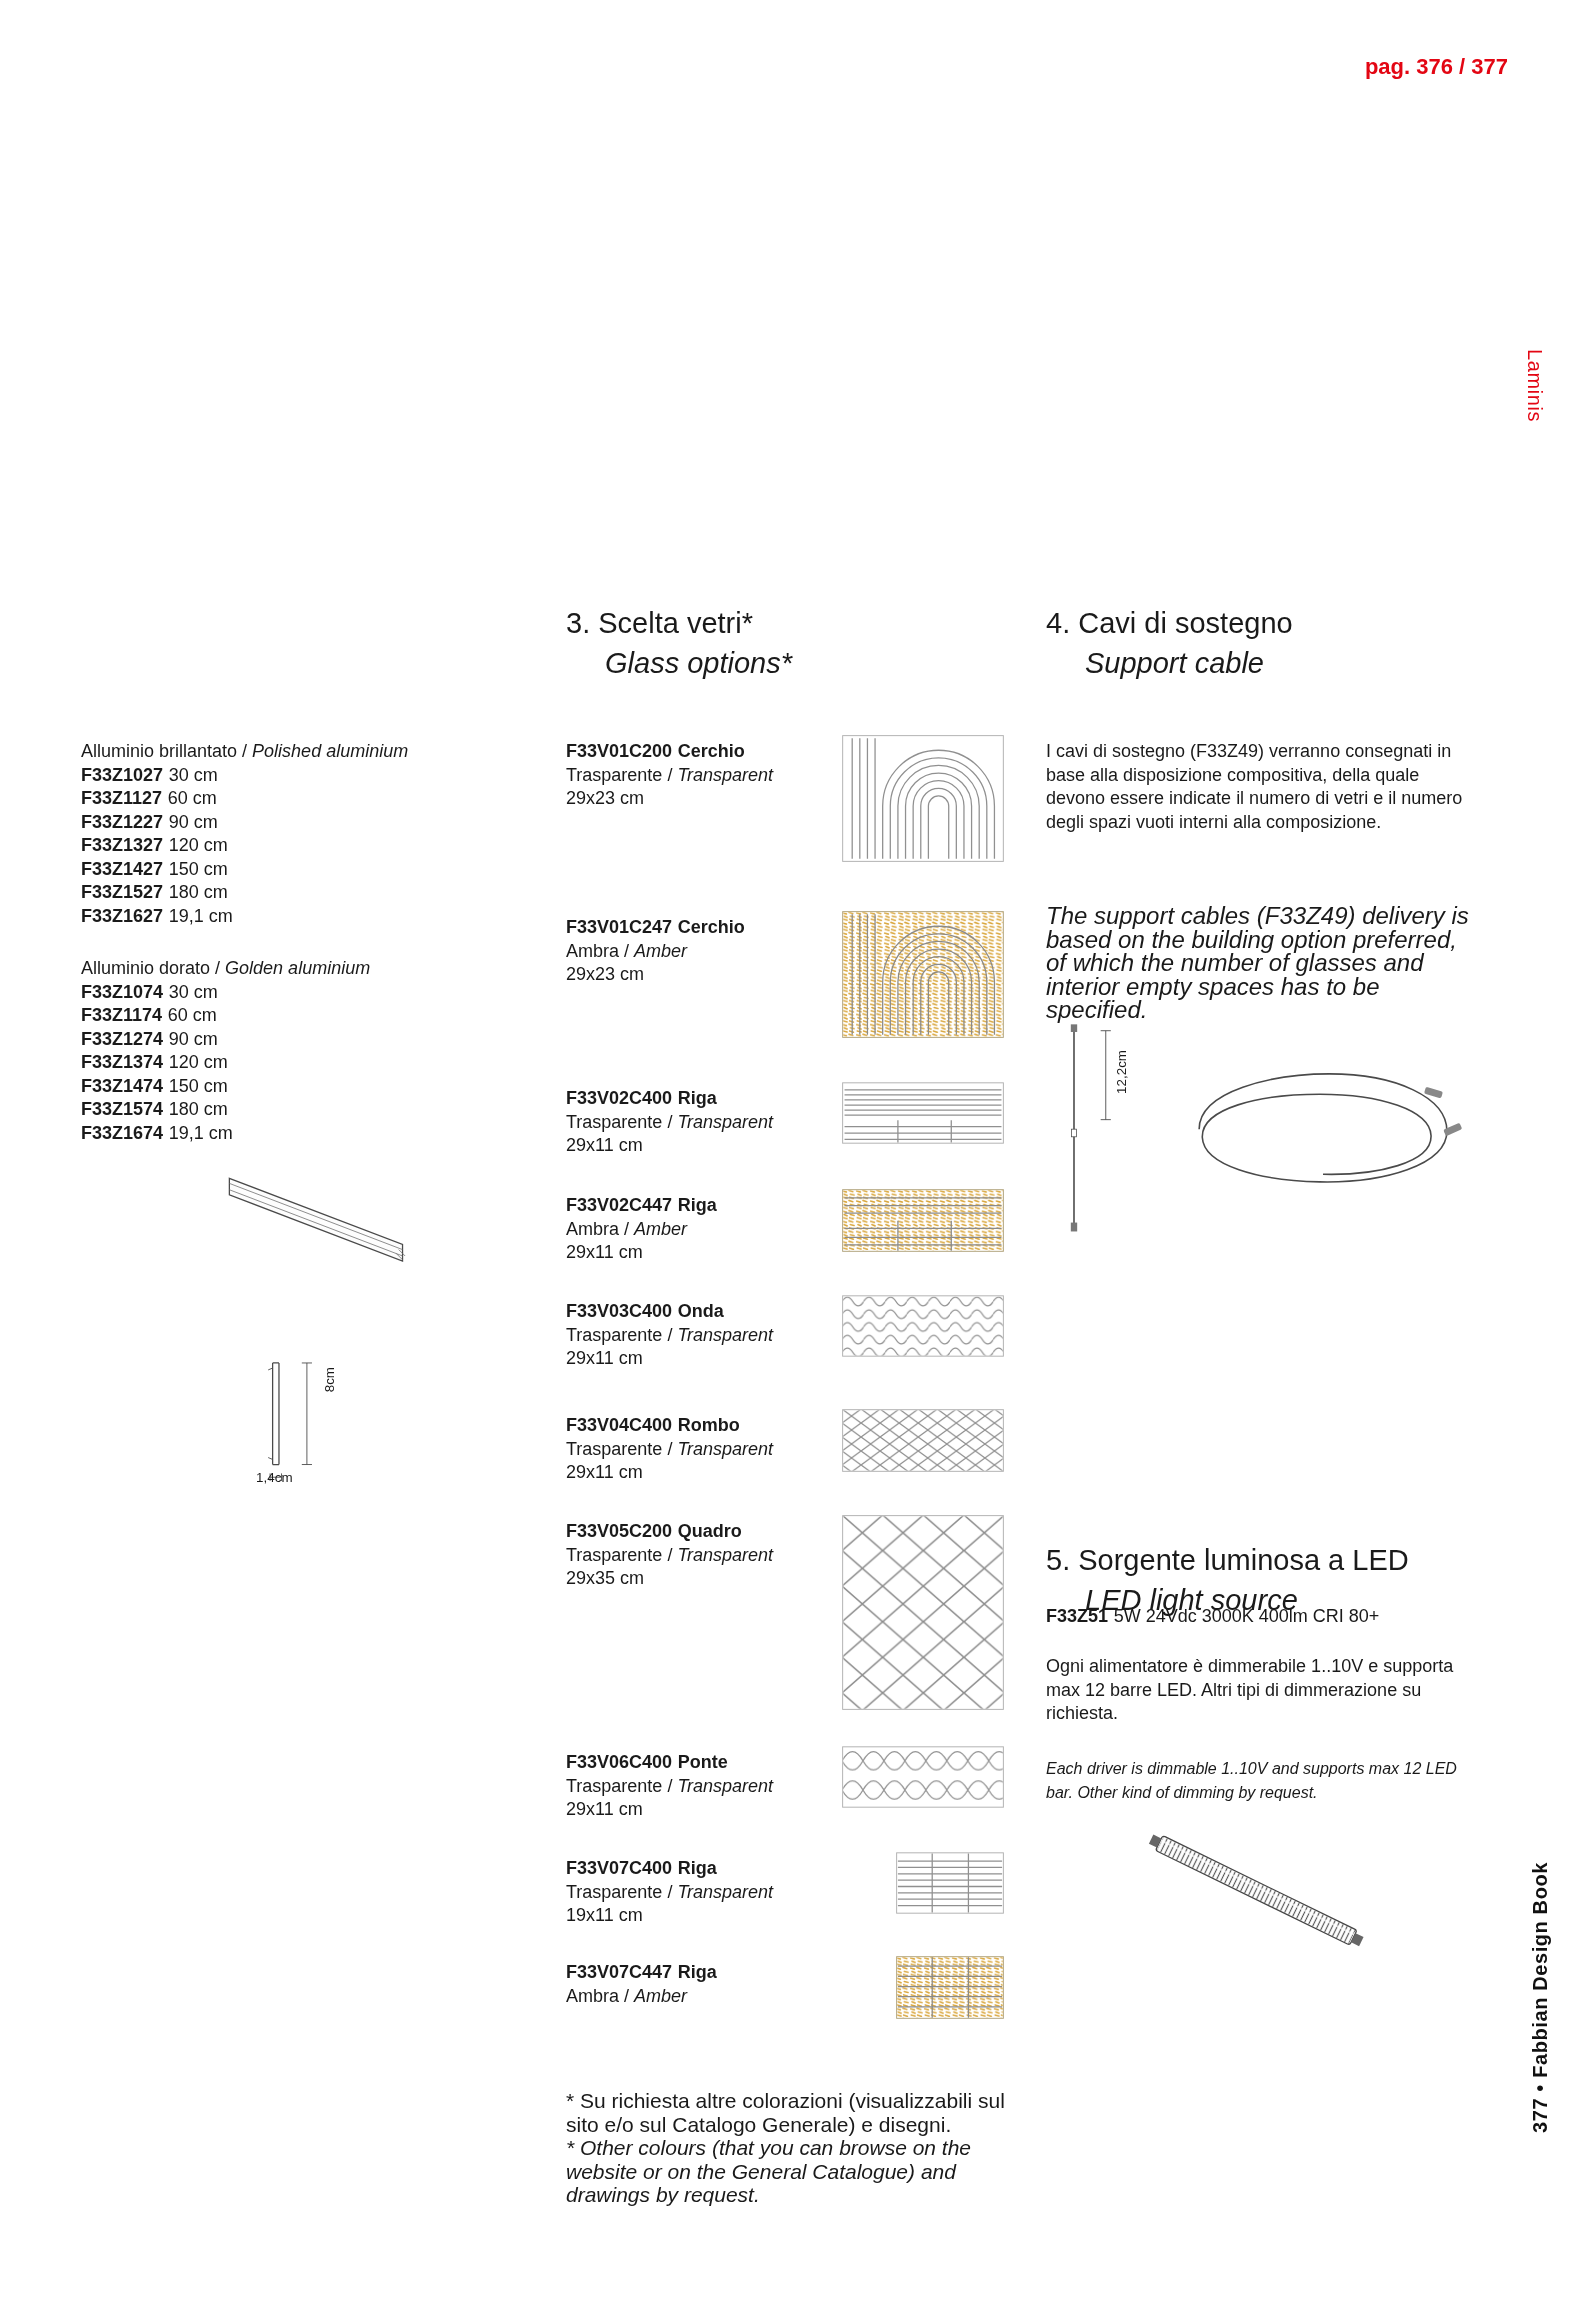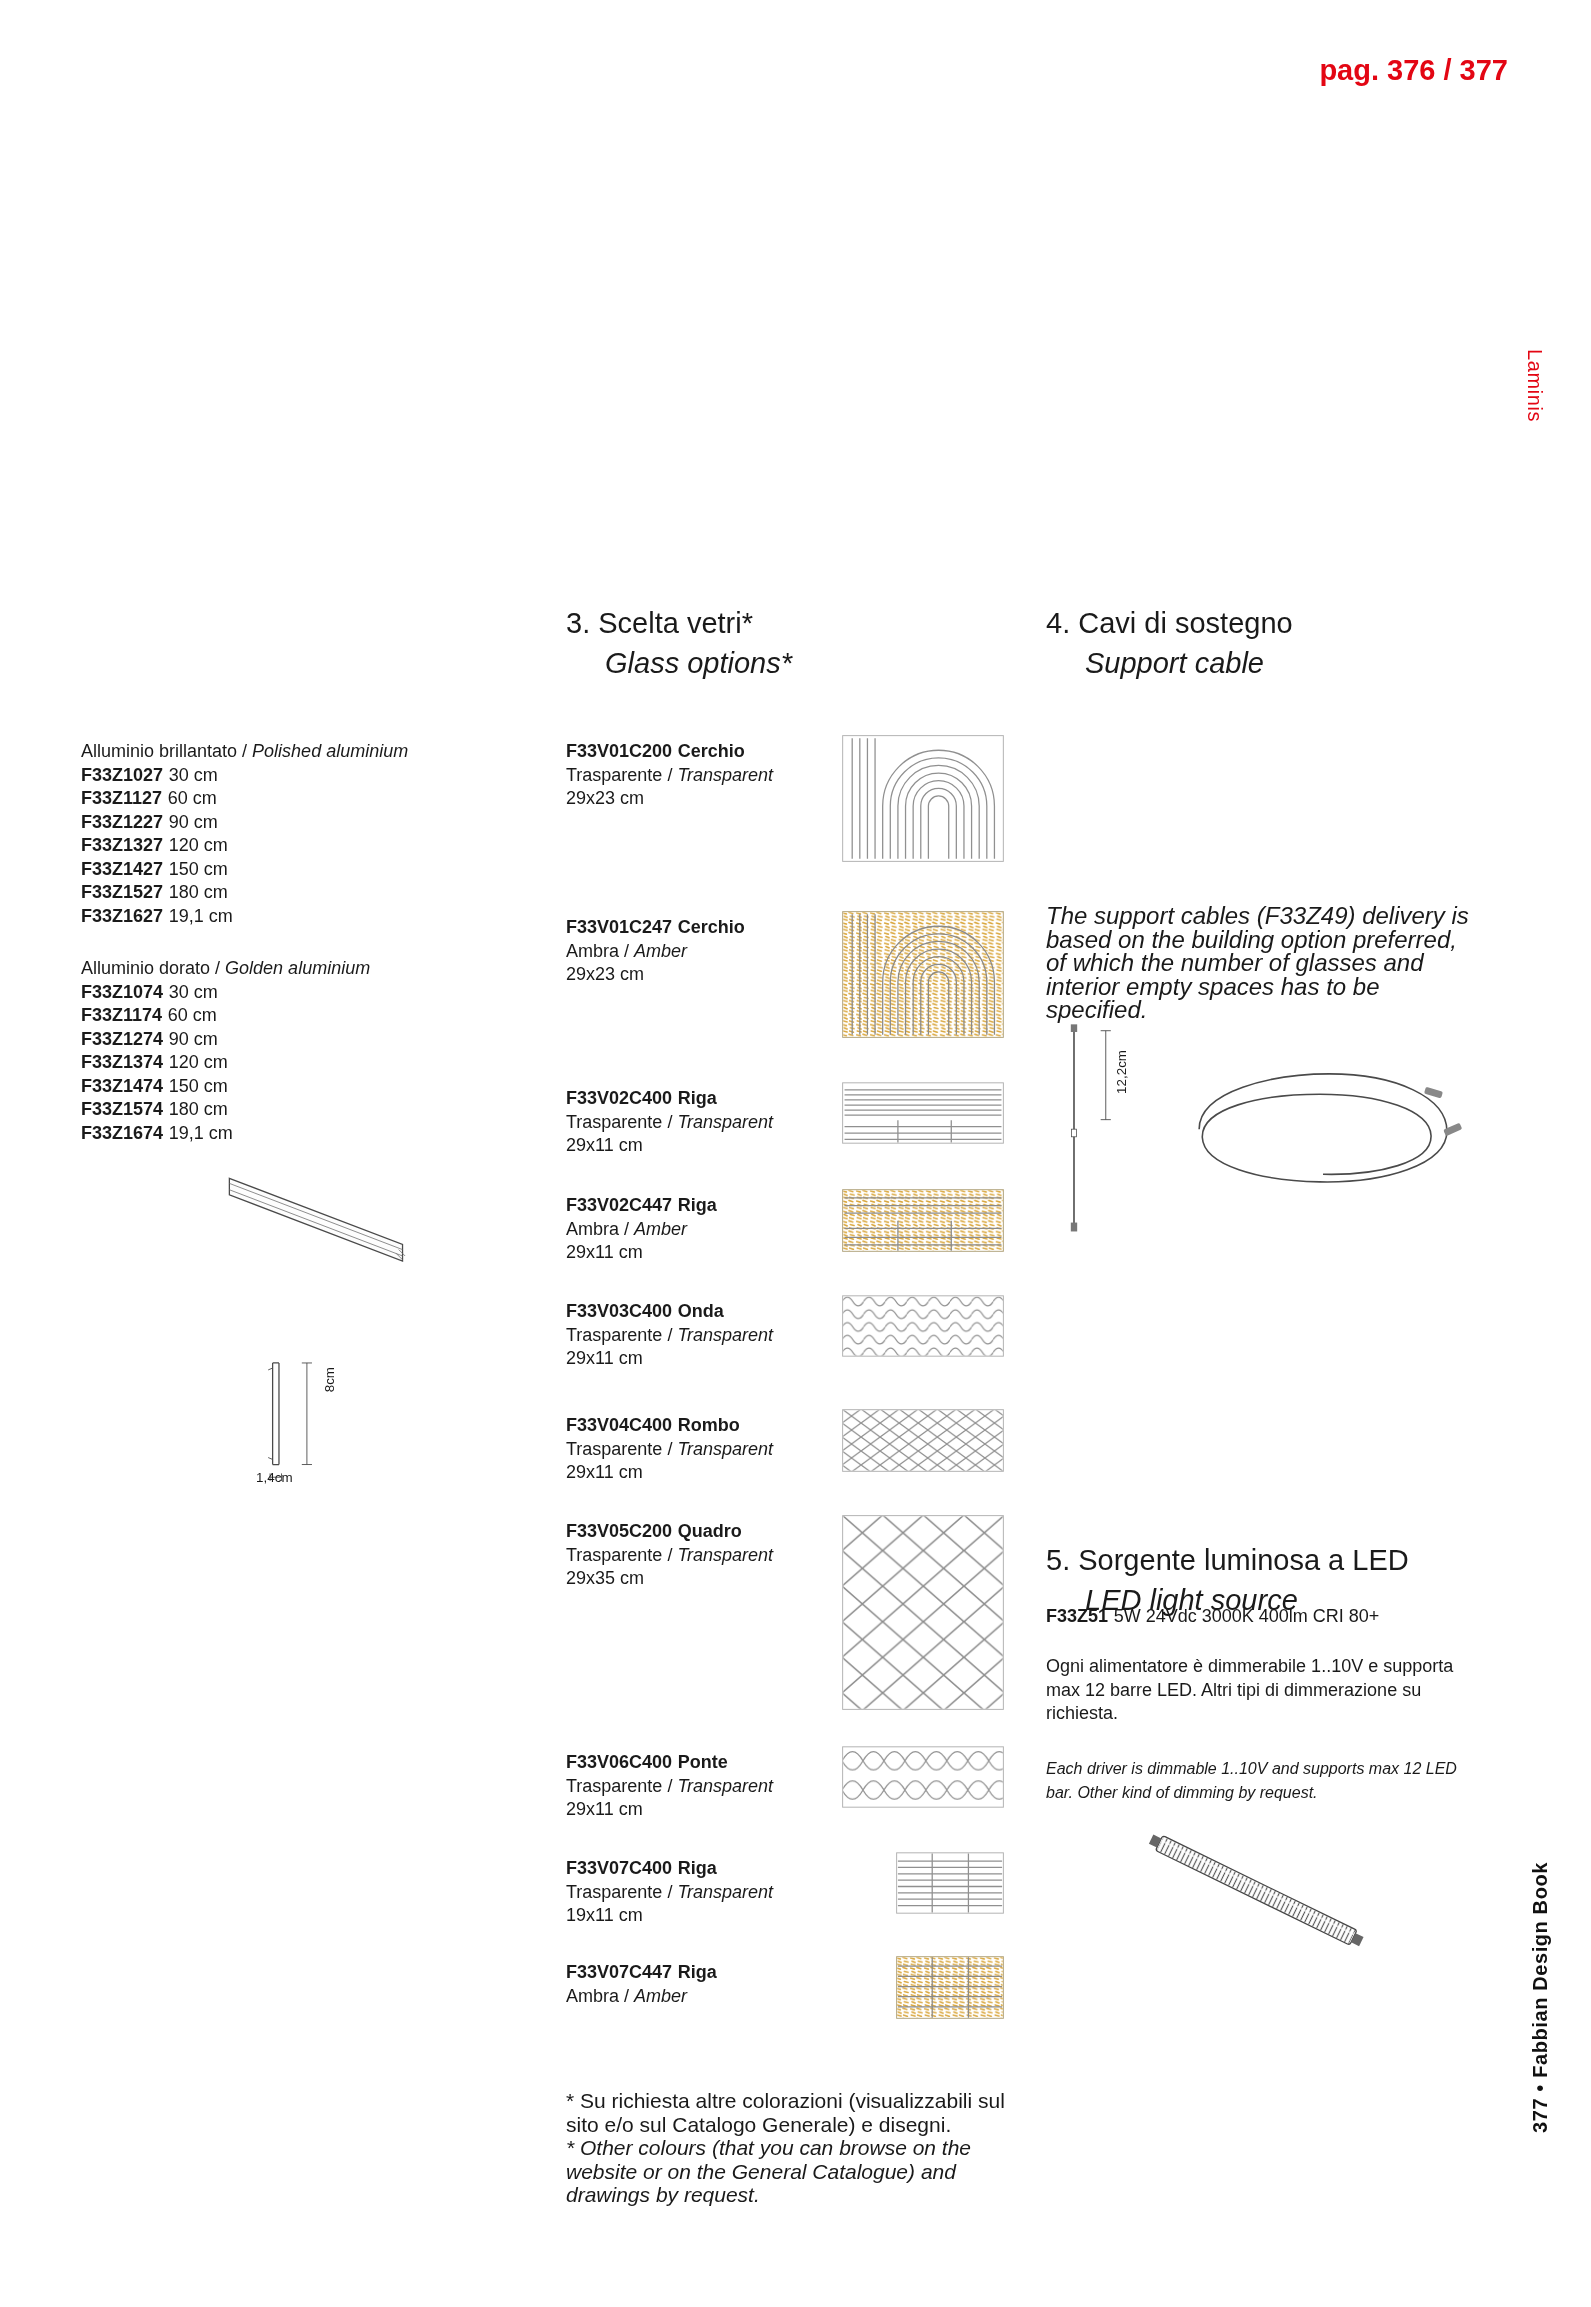--- a/index.html
+++ b/index.html
@@ -1,20 +1,20 @@
 <!DOCTYPE html>
 <html style="font-size:10.2px"><head>
 <meta charset="utf-8">
 <style>
   html,body{margin:0;padding:0;background:#fff;}
   .page{position:relative;width:1591px;height:2307px;background:#ffffff;overflow:hidden;
         font-family:"Liberation Sans",sans-serif;color:#1a1a1a;}
 
   
-  .pageref{position:absolute;top:54px;right:83px;font-size:29px;font-weight:bold;color:#e30613;}
+  .pageref{position:absolute;top:54px;right:83px;font-size:22px;font-weight:bold;color:#e30613;}
   .laminis{position:absolute;top:349px;right:45px;writing-mode:vertical-rl;font-size:20px;color:#e30613;letter-spacing:0.6px;}
   .spine{position:absolute;top:1862px;right:39px;writing-mode:vertical-rl;transform:rotate(180deg);
          font-size:20px;font-weight:bold;letter-spacing:0.6px;color:#111;}
 
   
   .sect{position:absolute;top:605px;}
   .sect .h-title{font-size:29px;line-height:36px;}
   .sect .h-sub{font-size:29px;line-height:36px;font-style:italic;margin-left:39px;margin-top:3.8px;}
   .sect.s2{left:81px;} .sect.s3{left:566px;} .sect.s4{left:1046px;}
   .sect.s5{top:1542px;left:1046px;}
@@ -283,20 +283,21 @@
         <path d="M57,2 V97 M114,2 V97" stroke="#8a8a8a" stroke-width="2" fill="none"></path>
       </svg>
     </div>
   </div>
 
   <div class="gfootnote">
     <div>* Su richiesta altre colorazioni (visualizzabili sul sito e/o sul Catalogo Generale) e disegni.</div>
     <div class="en">* Other colours (that you can browse on the website or on the General Catalogue) and drawings by request.</div>
   </div>
 
+  <div class="c3-it">I cavi di sostegno (F33Z49) verranno consegnati in base alla disposizione compositiva, della quale devono essere indicate il numero di vetri e il numero degli spazi vuoti interni alla composizione.</div>
   <div class="c3-en">The support cables (F33Z49) delivery is based on the building option preferred, of which the number of glasses and interior empty spaces has to be specified.</div>
 
   <svg class="cable-svg" width="445" height="216" viewBox="0 0 700 340">
     <path d="M58,20 V325" stroke="#4a4a4a" stroke-width="2.5" fill="none"></path>
     <rect x="53" y="10" width="10" height="12" fill="#777"></rect>
     <rect x="54" y="175" width="8" height="12" fill="#fff" stroke="#4a4a4a" stroke-width="1.2"></rect>
     <rect x="53" y="322" width="10" height="14" fill="#777"></rect>
     <path d="M108,20 V160 M100,20 H116 M100,160 H116" stroke="#4a4a4a" stroke-width="1.4" fill="none"></path>
     <path d="M255,175 C255,115 370,88 460,88 C565,88 645,125 645,178 C645,232 545,260 445,258 C350,256 262,232 260,188 C258,142 350,120 445,120 C540,120 618,145 620,185 C622,228 535,248 450,246" fill="none" stroke="#4a4a4a" stroke-width="2.5"></path>
     <rect x="610" y="112" width="28" height="11" rx="3" transform="rotate(16 624 117)" fill="#888"></rect>

